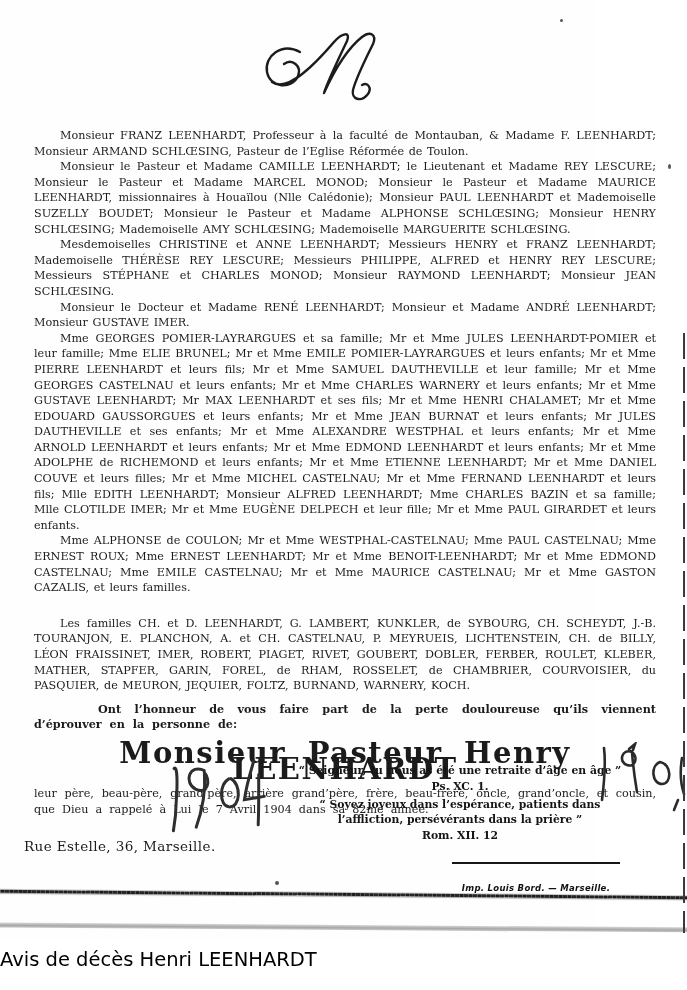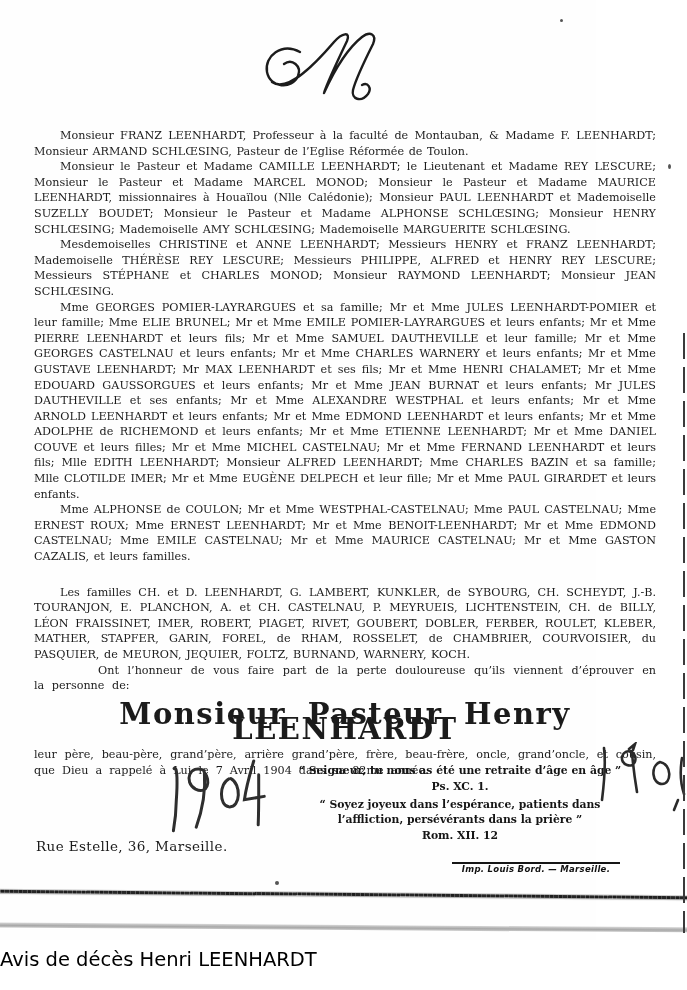--- a/index.html
+++ b/index.html
@@ -6,37 +6,37 @@
   .page{position:relative;width:687px;height:990px;background:#ffffff;overflow:hidden;
         font-family:"DejaVu Serif", serif;color:#1b1b1b;}
   .scan{position:absolute;left:0;top:0;width:596px;height:940px;background:#fefefe;}
 
   .monogram{position:absolute;left:258px;top:26px;}
 
   .textblock{position:absolute;left:34px;top:128px;width:622px;
              font-size:11.2px;line-height:15.6px;text-align:justify;}
   .para{margin:0;text-indent:26px;word-spacing:1px;}
   .para.fam7{margin-top:20px;}
-  .announce{text-indent:64px;word-spacing:4px;}
+  .announce{margin-top:8px;text-indent:64px;word-spacing:4px;font-weight:bold;}
   .deceased{margin:13px 0 9px 0;text-align:center;font-size:29px;font-weight:bold;
             letter-spacing:1.5px;word-spacing:10px;text-indent:0;font-family:"DejaVu Serif",serif;}
   .relation{text-indent:0;word-spacing:3.5px;}
 
   .hw{position:absolute;}
   .hw-left{left:156px;top:750px;transform:rotate(-4deg);}
   .hw-right{left:594px;top:742px;}
 
   .quotes{position:absolute;left:292px;top:763px;width:336px;text-align:center;
           font-size:10.8px;font-weight:bold;line-height:15px;color:#151515;}
   .qref{margin:1px 0 3px 0;font-weight:bold;}
 
-  .address{position:absolute;left:36px;top:838px;font-size:13.5px;letter-spacing:0.4px;}
+  .address{position:absolute;left:24px;top:838px;font-size:13.5px;letter-spacing:0.4px;}
 
   .imprint{position:absolute;left:452px;top:862px;width:168px;border-top:2px solid #161616;
-           padding-top:0;text-align:center;font-family:"DejaVu Sans",sans-serif;
+           padding-top:19px;text-align:center;font-family:"DejaVu Sans",sans-serif;
            font-size:8.5px;font-style:italic;font-weight:bold;letter-spacing:0.3px;color:#111;}
 
   .torn-edge{position:absolute;left:-8px;top:893px;width:710px;height:3px;
              transform:rotate(0.55deg);
              background:repeating-linear-gradient(90deg,#1c1c1c 0 3px,#4d4d4d 3px 4px,#262626 4px 8px,#5a5a5a 8px 9px);
              box-shadow:0 2px 1px -1px rgba(40,40,40,.45), 0 -1px 0 rgba(60,60,60,.25);}
   .gray-band{position:absolute;left:-6px;top:925px;width:706px;height:5px;
              transform:rotate(0.4deg);
              background:linear-gradient(180deg,#d6d6d6,#a8a8a8 55%,#c9c9c9);}
   .right-line{position:absolute;left:683px;top:333px;width:2px;height:600px;
@@ -60,20 +60,21 @@
       <path d="M42 26 C24 16 6 30 9 46 C12 62 34 64 40 50 C44 40 34 32 26 38
                M14 56 C28 66 52 44 76 16 C84 7 93 5 89 15 C78 38 69 57 66 67
                C76 45 90 22 104 11 C112 5 119 8 115 18 C105 38 97 56 95 64
                C93 73 103 77 110 68 C114 62 110 56 104 59" fill="none" stroke="#1c1c1c" stroke-width="2.4" stroke-linecap="round" stroke-linejoin="round"></path>
     </svg>
 
     <div class="textblock">
       <p class="para">Monsieur FRANZ LEENHARDT, Professeur à la faculté de Montauban, &amp; Madame F. LEENHARDT; Monsieur ARMAND SCHLŒSING, Pasteur de l’Eglise Réformée de Toulon.</p>
       <p class="para">Monsieur le Pasteur et Madame CAMILLE LEENHARDT; le Lieutenant et Madame REY LESCURE; Monsieur le Pasteur et Madame MARCEL MONOD; Monsieur le Pasteur et Madame MAURICE LEENHARDT, missionnaires à Houaïlou (Nlle Calédonie); Monsieur PAUL LEENHARDT et Mademoiselle SUZELLY BOUDET; Monsieur le Pasteur et Madame ALPHONSE SCHLŒSING; Monsieur HENRY SCHLŒSING; Mademoiselle AMY SCHLŒSING; Mademoiselle MARGUERITE SCHLŒSING.</p>
       <p class="para">Mesdemoiselles CHRISTINE et ANNE LEENHARDT; Messieurs HENRY et FRANZ LEENHARDT; Mademoiselle THÉRÈSE REY LESCURE; Messieurs PHILIPPE, ALFRED et HENRY REY LESCURE; Messieurs STÉPHANE et CHARLES MONOD; Monsieur RAYMOND LEENHARDT; Monsieur JEAN SCHLŒSING.</p>
+      <p class="para">Monsieur le Docteur et Madame RENÉ LEENHARDT; Monsieur et Madame ANDRÉ LEENHARDT; Monsieur GUSTAVE IMER.</p>
       <p class="para">Mme GEORGES POMIER-LAYRARGUES et sa famille; Mr et Mme JULES LEENHARDT-POMIER et leur famille; Mme ELIE BRUNEL; Mr et Mme EMILE POMIER-LAYRARGUES et leurs enfants; Mr et Mme PIERRE LEENHARDT et leurs fils; Mr et Mme SAMUEL DAUTHEVILLE et leur famille; Mr et Mme GEORGES CASTELNAU et leurs enfants; Mr et Mme CHARLES WARNERY et leurs enfants; Mr et Mme GUSTAVE LEENHARDT; Mr MAX LEENHARDT et ses fils; Mr et Mme HENRI CHALAMET; Mr et Mme EDOUARD GAUSSORGUES et leurs enfants; Mr et Mme JEAN BURNAT et leurs enfants; Mr JULES DAUTHEVILLE et ses enfants; Mr et Mme ALEXANDRE WESTPHAL et leurs enfants; Mr et Mme ARNOLD LEENHARDT et leurs enfants; Mr et Mme EDMOND LEENHARDT et leurs enfants; Mr et Mme ADOLPHE de RICHEMOND et leurs enfants; Mr et Mme ETIENNE LEENHARDT; Mr et Mme DANIEL COUVE et leurs filles; Mr et Mme MICHEL CASTELNAU; Mr et Mme FERNAND LEENHARDT et leurs fils; Mlle EDITH LEENHARDT; Monsieur ALFRED LEENHARDT; Mme CHARLES BAZIN et sa famille; Mlle CLOTILDE IMER; Mr et Mme EUGÈNE DELPECH et leur fille; Mr et Mme PAUL GIRARDET et leurs enfants.</p>
       <p class="para">Mme ALPHONSE de COULON; Mr et Mme WESTPHAL-CASTELNAU; Mme PAUL CASTELNAU; Mme ERNEST ROUX; Mme ERNEST LEENHARDT; Mr et Mme BENOIT-LEENHARDT; Mr et Mme EDMOND CASTELNAU; Mme EMILE CASTELNAU; Mr et Mme MAURICE CASTELNAU; Mr et Mme GASTON CAZALIS, et leurs familles.</p>
       <p class="para fam7">Les familles CH. et D. LEENHARDT, G. LAMBERT, KUNKLER, de SYBOURG, CH. SCHEYDT, J.-B. TOURANJON, E. PLANCHON, A. et CH. CASTELNAU, P. MEYRUEIS, LICHTENSTEIN, CH. de BILLY, LÉON FRAISSINET, IMER, ROBERT, PIAGET, RIVET, GOUBERT, DOBLER, FERBER, ROULET, KLEBER, MATHER, STAPFER, GARIN, FOREL, de RHAM, ROSSELET, de CHAMBRIER, COURVOISIER, du PASQUIER, de MEURON, JEQUIER, FOLTZ, BURNAND, WARNERY, KOCH.</p>
       <p class="para announce">Ont l’honneur de vous faire part de la perte douloureuse qu’ils viennent d’éprouver en la personne de:</p>
       <h1 class="deceased">Monsieur Pasteur Henry LEENHARDT</h1>
       <p class="para relation">leur père, beau-père, grand’père, arrière grand’père, frère, beau-frère, oncle, grand’oncle, et cousin, que Dieu a rappelé à Lui le 7 Avril 1904 dans sa 82me année.</p>
     </div>
 
     <svg class="hw hw-left" width="112" height="90" viewBox="0 0 112 90">
       <g fill="none" stroke="#2e2e2e" stroke-width="3" stroke-linecap="round">

